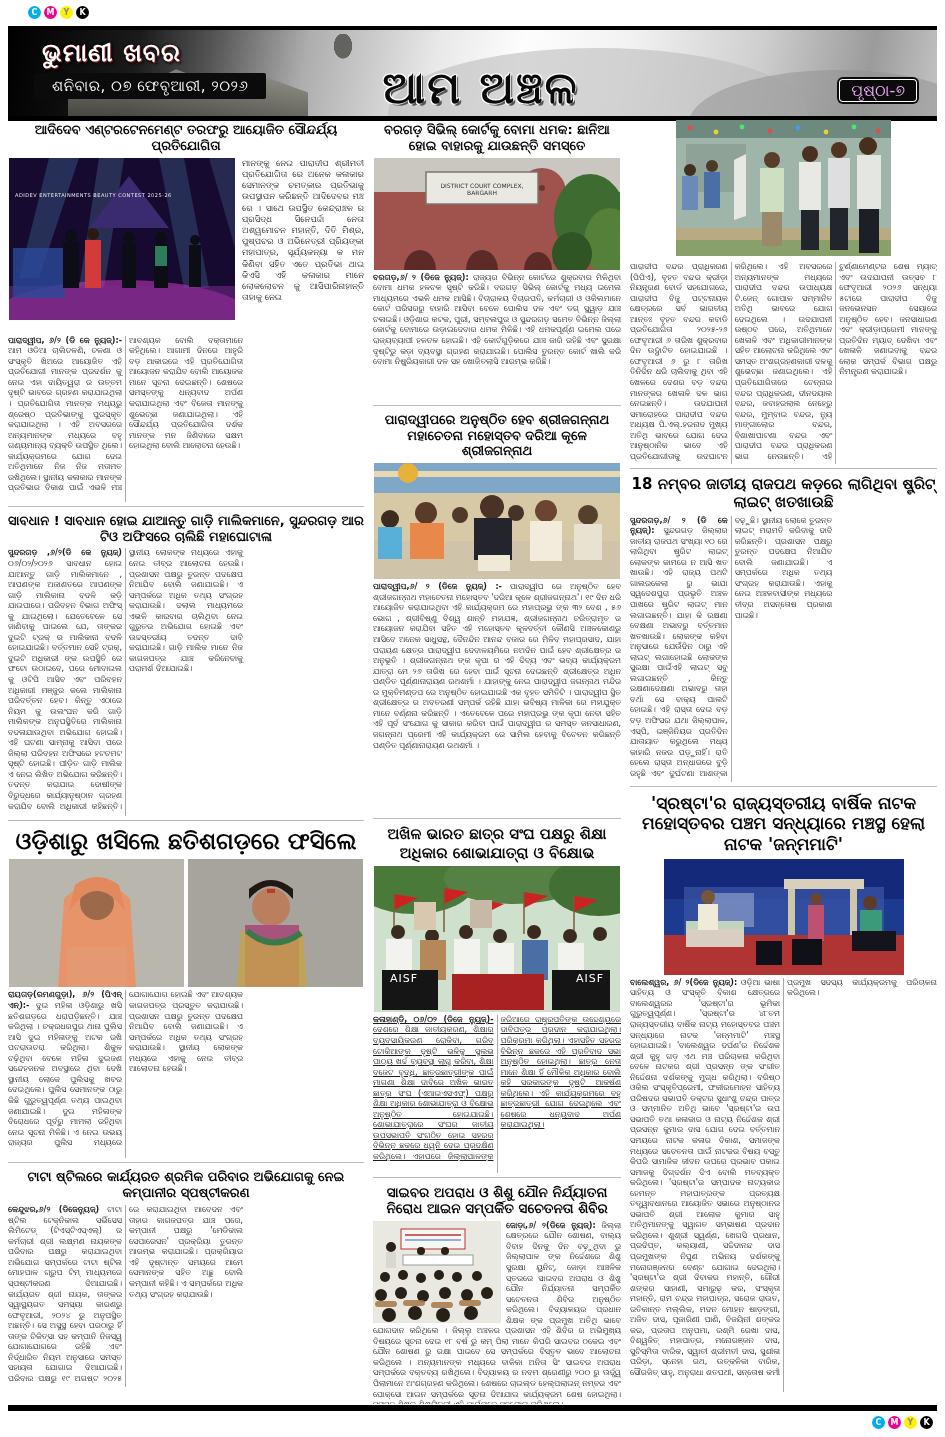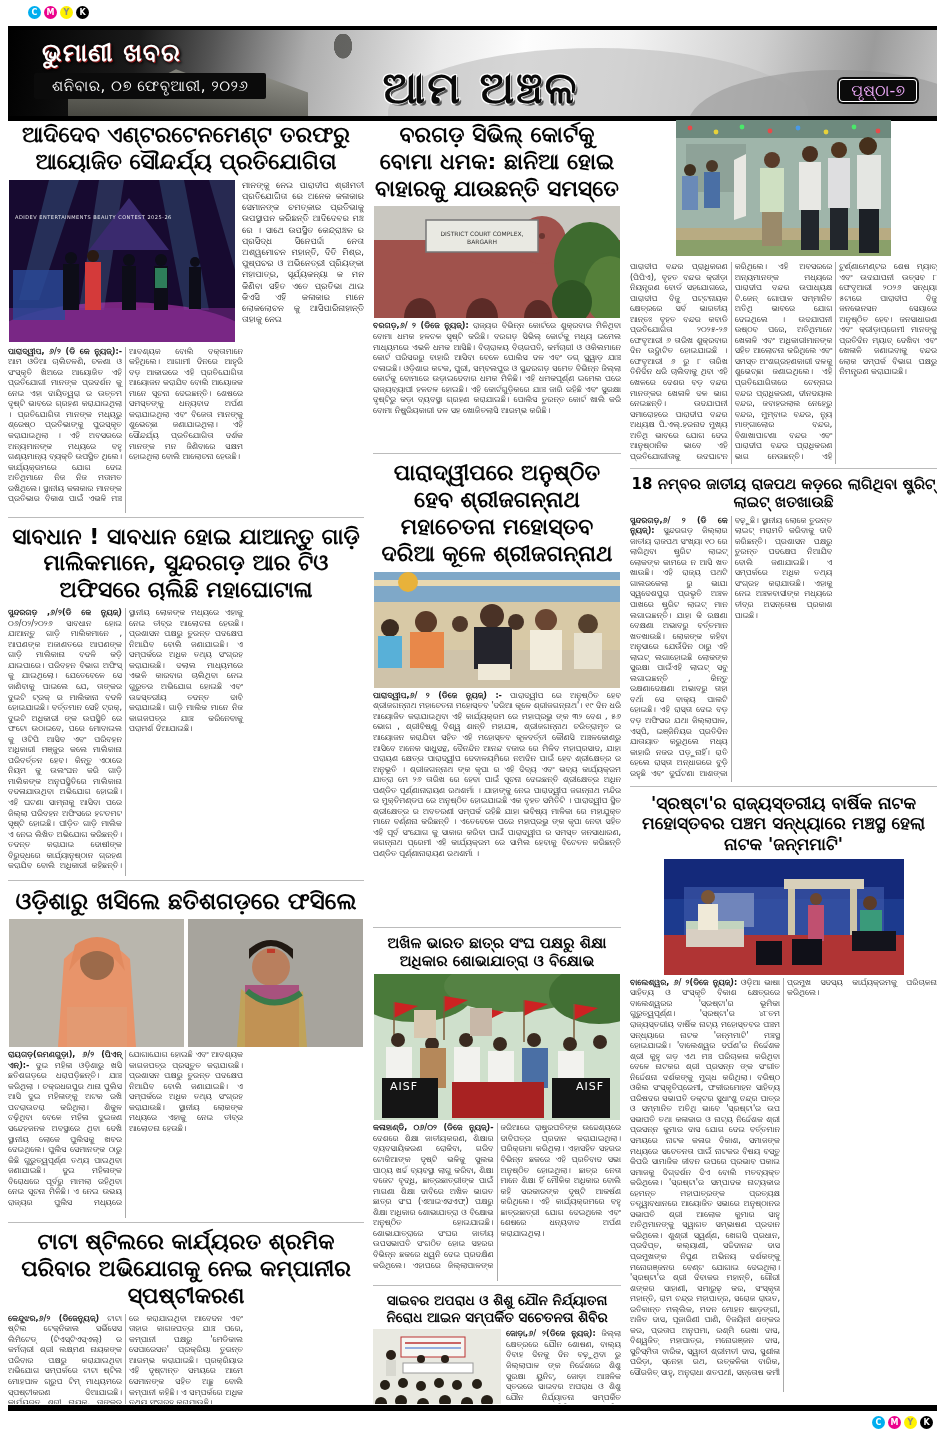--- a/index.html
+++ b/index.html
@@ -26,21 +26,21 @@
      padding:4px 18px;border-radius:2px;letter-spacing:.5px;}
   .section-title{position:absolute;left:16px;right:0;bottom:2px;text-align:center;font-size:44px;font-weight:bold;color:#0a0a0a;
      text-shadow:-1px -1px 0 #fff,1px -1px 0 #fff,-1px 1px 0 #fff,2px 2px 0 #555;letter-spacing:2px;}
   .page-badge{position:absolute;right:18px;bottom:12px;background:#0b0b0b;color:#f0abfc;font-size:16px;
      padding:4px 14px;border-radius:6px;box-shadow:inset 0 0 0 2px #0b0b0b, inset 0 0 0 3px #fff;}
   
   .content{position:absolute;left:8px;top:120px;width:929px;height:1284px;display:flex;gap:9px;overflow:hidden;}
   .colL{width:356px;flex:none;} .colC{width:248px;flex:none;} .colR{width:307px;flex:none;}
   .art{margin-bottom:6px;border-bottom:1px solid #bbb;padding-bottom:4px;}
   .hl{font-weight:bold;text-align:center;line-height:1.22;margin:2px 0 4px;color:#050505;}
-  .hl19{font-size:22px;} .hl23{font-size:23px;} .hl17{font-size:17px;} .hl15{font-size:15px;} .hl13{font-size:13.5px;} .hl20{font-size:20px;}
+  .hl19{font-size:13px;} .hl23{font-size:23px;} .hl17{font-size:17px;} .hl15{font-size:15px;} .hl13{font-size:13.5px;} .hl20{font-size:20px;}
   .body-txt{font-size:8px;line-height:1.32;text-align:justify;color:#1c1c1c;overflow:hidden;word-break:break-word;}
   .dl{font-weight:bold;}
   .cols3{column-count:3;column-gap:7px;column-rule:1px solid #a9a9a9;column-fill:auto;}
   .cols2{column-count:2;column-gap:7px;column-rule:1px solid #a9a9a9;column-fill:auto;}
   .photo{position:relative;overflow:hidden;background:#888;margin:0 auto 3px;}
   .photo svg{display:block;width:100%;height:100%;}
   .ph-label{position:absolute;color:#fff;font-weight:normal;}
   .rowflex{display:flex;gap:6px;justify-content:center;}
   .bottom-rule{position:absolute;left:8px;right:8px;bottom:26px;height:6px;background:#000;}
 </style>
@@ -94,21 +94,21 @@
                 <rect x="180" y="87" width="12" height="42"></rect>
             </g>
             <circle cx="84" cy="76" r="6" fill="#2a1a12"></circle>
             <rect x="76" y="82" width="16" height="48" fill="#d43a3a"></rect>
             <rect x="146" y="88" width="12" height="20" fill="#2e7d5a"></rect>
           </svg>
           <span class="ph-label" style="left:6px;top:34px;font-size:5px;letter-spacing:.5px;opacity:.9;">ADIDEV ENTERTAINMENTS BEAUTY CONTEST 2025-26</span>
         </div>
         <div class="body-txt" style="width:122px;height:162px;font-size:8.5px;">ମାନଙ୍କୁ ନେଇ ପାରାଦୀପ ଶ୍ରୀମତୀ ପ୍ରତିଯୋଗିତା ରେ ଅନେକ କଳାକାର ସେମାନଙ୍କ ଚମତ୍କାର ପ୍ରତିଭାକୁ ଉପସ୍ଥାପନ କରିଛନ୍ତି ଆଦିଦେବର ମଞ୍ଚ ରେ । ସାଥେ ଉପସ୍ଥିତ କେନ୍ଦ୍ରାଞ୍ଚଳ ର ପ୍ରସିଦ୍ଧ ସିନେପର୍ଦ୍ଦା ନେତା ଅଶ୍ୱମୋଚନ ମହାନ୍ତି, ଦିତି ମିଶ୍ର, ପୁଷ୍ପଚର ଓ ଅଭିନେତ୍ରୀ ପ୍ରିୟଙ୍କା ମହାପାତ୍ର, ସୂର୍ଯ୍ୟକନ୍ୟା କ ମନ କିଣିବା ସହିତ ଏତେ ପ୍ରତିଭା ଥାଇ କିଏସି ଏହି କଳାକାର ମାନେ ଲୋକଲୋଚନ କୁ ଆସିପାରିନାହାନ୍ତି ତାହାକୁ ନେଇ</div>
       </div>
-      <div class="body-txt cols3" style="height:166px;margin-top:2px;">
+      <div class="body-txt cols3" style="height:166px;margin-top:13px;">
         <span class="dl">ପାରାଦ୍ୱୀପ, ୬/୨ (ଡି କେ ନ୍ୟୁଜ୍):-</span>
         <span>ଆମ ଓଡିଆ ଚାଲିଚଳଣି, ଚଳଣା ଓ ସଂସ୍କୃତି ଖିଅରେ ଆୟୋଜିତ ଏହି ପ୍ରତିଯୋଗୀ ମାନଙ୍କ ପ୍ରଦର୍ଶନ କୁ ନେଇ ଏହା ଦାୟିତ୍ୱରା ର ଉତ୍ତମ ଦୃଷ୍ଟି ଭାବରେ ଗ୍ରହଣ କରାଯାଇଥିଲା । ପ୍ରତିଯୋଗିତା ମାନଙ୍କ ମଧ୍ୟରୁ ଶ୍ରେଷ୍ଠ ପ୍ରତିଭାଙ୍କୁ ପୁରସ୍କୃତ କରାଯାଇଥିଲା । ଏହି ଅବସରରେ ଅନ୍ୟମାନଙ୍କ ମଧ୍ୟରେ ବହୁ ଗଣ୍ୟମାନ୍ୟ ବ୍ୟକ୍ତି ଉପସ୍ଥିତ ଥିଲେ। କାର୍ଯ୍ୟକ୍ରମରେ ଯୋଗ ଦେଇ ଅତିଥିମାନେ ନିଜ ନିଜ ମତାମତ ରଖିଥିଲେ। ସ୍ଥାନୀୟ କଳାକାର ମାନଙ୍କ ପ୍ରତିଭାର ବିକାଶ ପାଇଁ ଏଭଳି ମଞ୍ଚ ଆବଶ୍ୟକ ବୋଲି ବକ୍ତାମାନେ କହିଥିଲେ। ଆଗାମୀ ଦିନରେ ଆହୁରି ବଡ଼ ଆକାରରେ ଏହି ପ୍ରତିଯୋଗିତା ଆୟୋଜନ କରାଯିବ ବୋଲି ଆୟୋଜକ ମାନେ ସୂଚନା ଦେଇଛନ୍ତି। ଶେଷରେ ସମସ୍ତଙ୍କୁ ଧନ୍ୟବାଦ ଅର୍ପଣ କରାଯାଇଥିଲା ଏବଂ ବିଜେତା ମାନଙ୍କୁ ଶୁଭେଚ୍ଛା ଜଣାଯାଇଥିଲା। ଏହି ସୌନ୍ଦର୍ଯ୍ୟ ପ୍ରତିଯୋଗିତା ଦର୍ଶକ ମାନଙ୍କ ମନ ଜିଣିବାରେ ସକ୍ଷମ ହୋଇଥିଲା ବୋଲି ଆଲୋଚନା ହେଉଛି।</span>
       </div>
     </div>
 
     <div class="art">
       <div class="hl hl19">ସାବଧାନ ! ସାବଧାନ ହୋଇ ଯାଆନ୍ତୁ ଗାଡ଼ି ମାଲିକମାନେ, ସୁନ୍ଦରଗଡ଼ ଆର ଟିଓ ଅଫିସରେ ଚାଲିଛି ମହାଘୋଟାଳା</div>
       <div class="body-txt cols3" style="height:268px;">
         <span class="dl">ସୁନ୍ଦରଗଡ଼ ,୬/୨(ଡି କେ ନ୍ୟୁଜ୍)</span>
         <span>୦୬/୦୨/୨୦୨୬ ସାବଧାନ ହୋଇ ଯାଆନ୍ତୁ ଗାଡ଼ି ମାଲିକମାନେ , ଆପଣଙ୍କ ଅଜାଣତରେ ଆପଣଙ୍କ ଗାଡ଼ି ମାଲିକାନା ବଦଳି କଡ଼ି ଯାଇପାରେ। ପରିବହନ ବିଭାଗ ଅଫିସ୍ କୁ ଯାଇଥିଲୋ। ଯେତେବେଳେ ସେ ଜାଣିବାକୁ ପାଇଲେ ଯେ, ତାଙ୍କର ଦୁଇଟି ଟ୍ରକ୍ ର ମାଲିକାନା ବଦଳି ହୋଇଯାଇଛି। ବର୍ତ୍ତମାନ ସେହି ଟ୍ରକ୍, ଦୁଇଟି ଅଧିକାରୀ ଙ୍କ ଉପସ୍ଥିତି ରେ ଫଟୋ ଉଠାଇବେ, ପରେ ମୋବାଇଲ କୁ ଓଟିପି ଆସିବ ଏବଂ ପରିବହନ ଅଧିକାରୀ ମଞ୍ଜୁର କଲେ ମାଲିକାନା ପରିବର୍ତ୍ତନ ହେବ। କିନ୍ତୁ ଏଠାରେ ନିୟମ କୁ ଉଲଂଘନ କରି ଗାଡ଼ି ମାଲିକଙ୍କ ଅନୁପସ୍ଥିତିରେ ମାଲିକାନା ବଦଳାଯାଉଥିବା ଅଭିଯୋଗ ହୋଇଛି। ଏହି ଘଟଣା ସାମ୍ନାକୁ ଆସିବା ପରେ ଜିଲ୍ଲା ପରିବହନ ଅଫିସରେ ହଟଚମଟ ସୃଷ୍ଟି ହୋଇଛି। ପୀଡ଼ିତ ଗାଡ଼ି ମାଲିକ ଏ ନେଇ ଲିଖିତ ଅଭିଯୋଗ କରିଛନ୍ତି। ତଦନ୍ତ କରାଯାଇ ଦୋଷୀଙ୍କ ବିରୁଦ୍ଧରେ କାର୍ଯ୍ୟାନୁଷ୍ଠାନ ଗ୍ରହଣ କରାଯିବ ବୋଲି ଅଧିକାରୀ କହିଛନ୍ତି। ସ୍ଥାନୀୟ ଲୋକଙ୍କ ମଧ୍ୟରେ ଏହାକୁ ନେଇ ତୀବ୍ର ଆଲୋଚନା ହେଉଛି। ପ୍ରଶାସନ ପକ୍ଷରୁ ତୁରନ୍ତ ପଦକ୍ଷେପ ନିଆଯିବ ବୋଲି ଜଣାଯାଇଛି। ଏ ସମ୍ପର୍କରେ ଅଧିକ ତଥ୍ୟ ସଂଗ୍ରହ କରାଯାଉଛି। ଦଲାଲ ମାଧ୍ୟମରେ ଏଭଳି କାରବାର ଚାଲିଥିବା ନେଇ ଗୁରୁତର ଅଭିଯୋଗ ହୋଇଛି ଏବଂ ଉଚ୍ଚସ୍ତରୀୟ ତଦନ୍ତ ଦାବି କରାଯାଇଛି। ଗାଡ଼ି ମାଲିକ ମାନେ ନିଜ କାଗଜପତ୍ର ଯାଞ୍ଚ କରିନେବାକୁ ପରାମର୍ଶ ଦିଆଯାଇଛି।</span>
@@ -247,21 +247,21 @@
           <rect x="148" y="74" width="26" height="40" fill="#4a6fa5"></rect>
           <rect x="8" y="104" width="56" height="40" fill="#151515"></rect>
           <rect x="178" y="104" width="58" height="40" fill="#151515"></rect>
           <rect x="78" y="108" width="92" height="36" fill="#a82222"></rect>
           <rect x="40" y="36" width="22" height="28" fill="#d8c8b0"></rect>
           <rect x="96" y="34" width="22" height="28" fill="#c8b8a8"></rect>
         </svg>
         <span class="ph-label" style="left:16px;top:106px;font-size:11px;color:#fff;letter-spacing:1px;">AISF</span>
         <span class="ph-label" style="right:16px;top:106px;font-size:11px;color:#fff;letter-spacing:1px;">AISF</span>
       </div>
-      <div class="body-txt cols2" style="height:158px;">
+      <div class="body-txt cols2" style="height:158px;text-decoration:underline;">
         <span class="dl">କଳାହାଣ୍ଡି, ୦୬/୦୨ (ଡିଜେ ନ୍ୟୁଜ୍)-</span>
         <span>ଦେଶରେ ଶିକ୍ଷା ଜାତୀୟକରଣ, ଶିକ୍ଷାର ବ୍ୟବସାୟିକରଣ ରୋକିବା, ଗରିବ ଟୋକିଆଙ୍କ ଦୃଷ୍ଟି ଭଳିକୁ ସୁଲଭ ପାଠ୍ୟ ଖର୍ଚ୍ଚ ବ୍ୟବସ୍ଥା ଲାଗୁ କରିବା, ଶିକ୍ଷା ବଜେଟ ବୃଦ୍ଧି, ଛାତ୍ରଛାତ୍ରୀଙ୍କ ପାଇଁ ମାଗଣା ଶିକ୍ଷା ଦାବିରେ ଅଖିଳ ଭାରତ ଛାତ୍ର ସଂଘ (ଏଆଇଏସଏଫ୍) ପକ୍ଷରୁ ଶିକ୍ଷା ଅଧିକାର ଶୋଭାଯାତ୍ରା ଓ ବିକ୍ଷୋଭ ଅନୁଷ୍ଠିତ ହୋଇଯାଇଛି। ଶୋଭାଯାତ୍ରାରେ ସଂଘର ଜାତୀୟ ଉପସଭାପତି ସଂଗଠିତ ହୋଇ ସହରର ବିଭିନ୍ନ ଛକରେ ଧ୍ୱନି ଦେଇ ପ୍ରଦକ୍ଷିଣ କରିଥିଲେ। ଏହାପରେ ଜିଲ୍ଲାପାଳଙ୍କ ଜରିଆରେ ରାଷ୍ଟ୍ରପତିଙ୍କ ଉଦ୍ଦେଶ୍ୟରେ ଦାବିପତ୍ର ପ୍ରଦାନ କରାଯାଇଥିଲା। ପରିକ୍ରମା କରିଥିଲା। ଏହାସହିତ ସହରର ବିଭିନ୍ନ ଛକରେ ଏହି ପ୍ରତିବାଦ ସଭା ଅନୁଷ୍ଠିତ ହୋଇଥିଲା। ଛାତ୍ର ନେତା ମାନେ ଶିକ୍ଷା ହିଁ ମୌଳିକ ଅଧିକାର ବୋଲି କହି ସରକାରଙ୍କ ଦୃଷ୍ଟି ଆକର୍ଷଣ କରିଥିଲେ। ଏହି କାର୍ଯ୍ୟକ୍ରମରେ ବହୁ ଛାତ୍ରଛାତ୍ରୀ ଯୋଗ ଦେଇଥିଲେ ଏବଂ ଶେଷରେ ଧନ୍ୟବାଦ ଅର୍ପଣ କରାଯାଇଥିଲା।</span>
       </div>
     </div>
 
     <div class="art" style="border-bottom:none;">
       <div class="hl hl13">ସାଇବର ଅପରାଧ ଓ ଶିଶୁ ଯୌନ ନିର୍ଯ୍ୟାତନା ନିରୋଧ ଆଇନ ସମ୍ପର୍କିତ ସଚେତନତା ଶିବିର</div>
       <div class="body-txt" style="height:214px;">
         <div class="photo" style="width:128px;height:102px;float:left;margin:0 5px 3px 0;">
           <svg viewBox="0 0 128 102" preserveAspectRatio="none">

